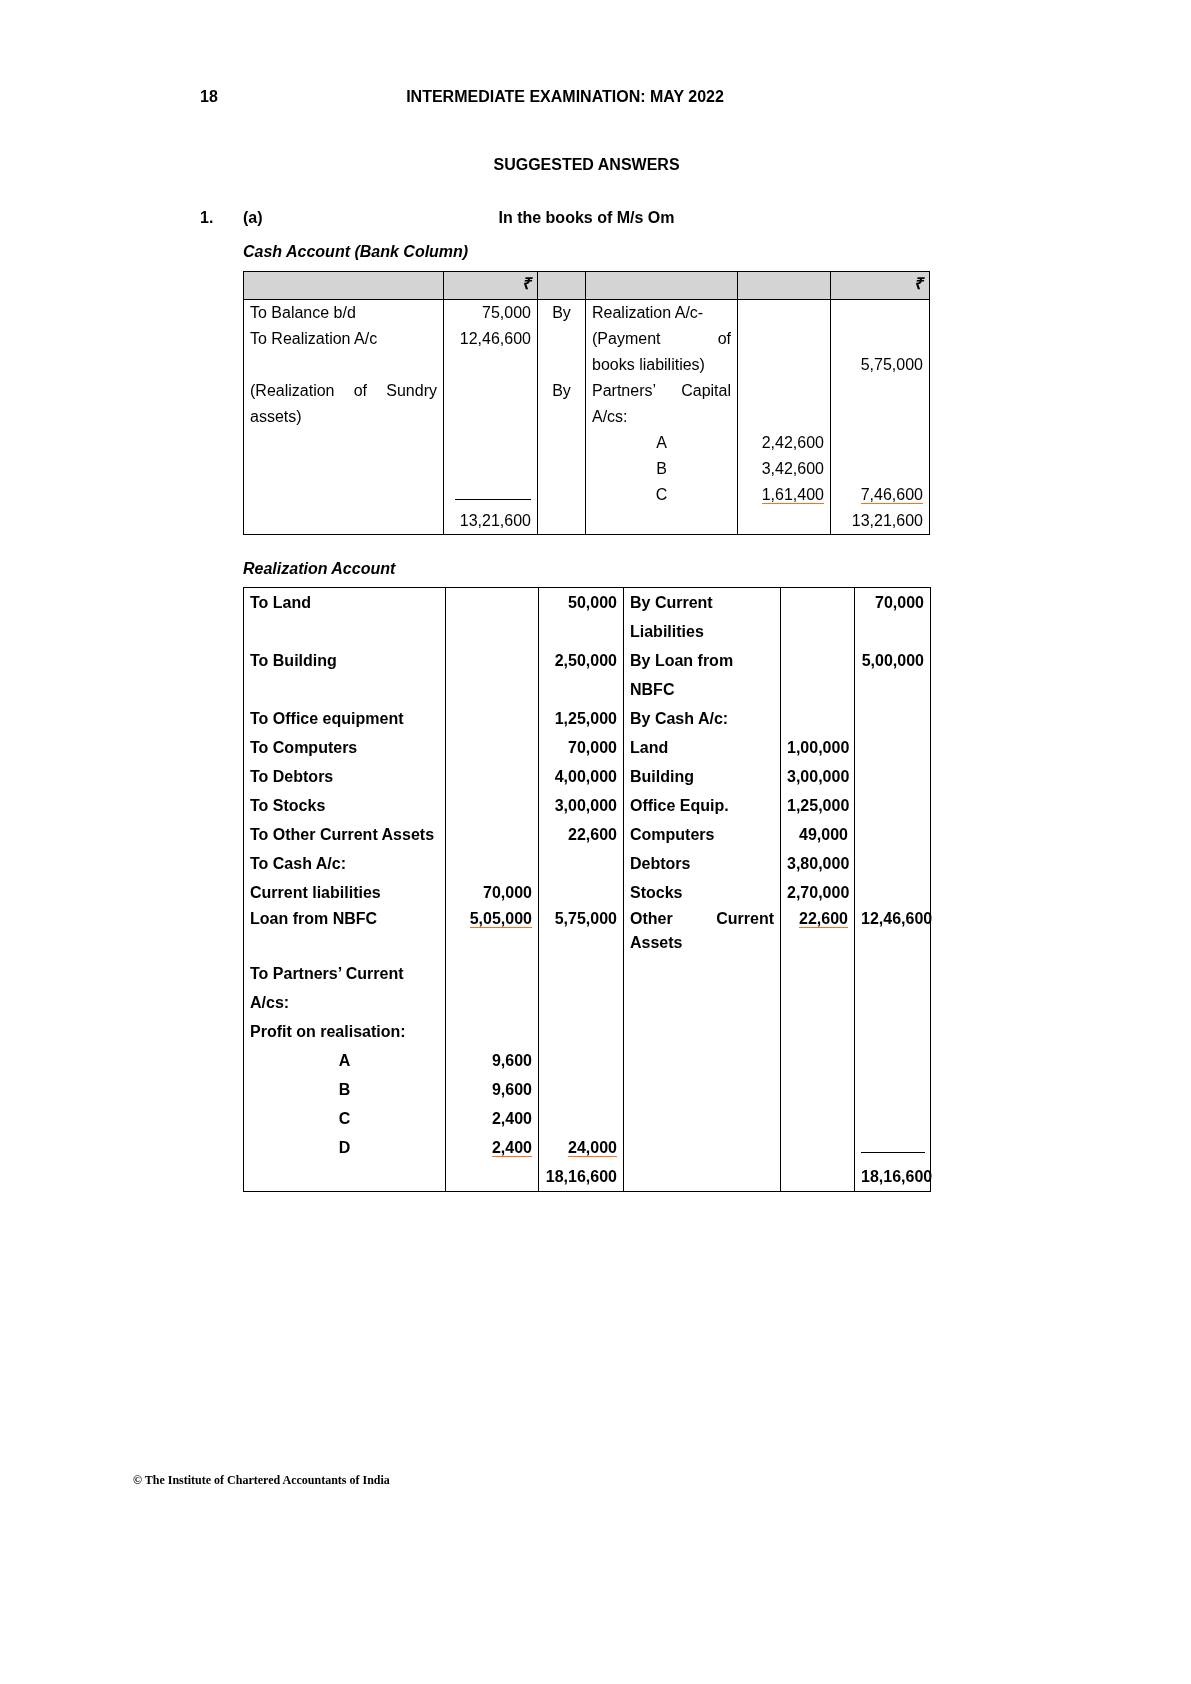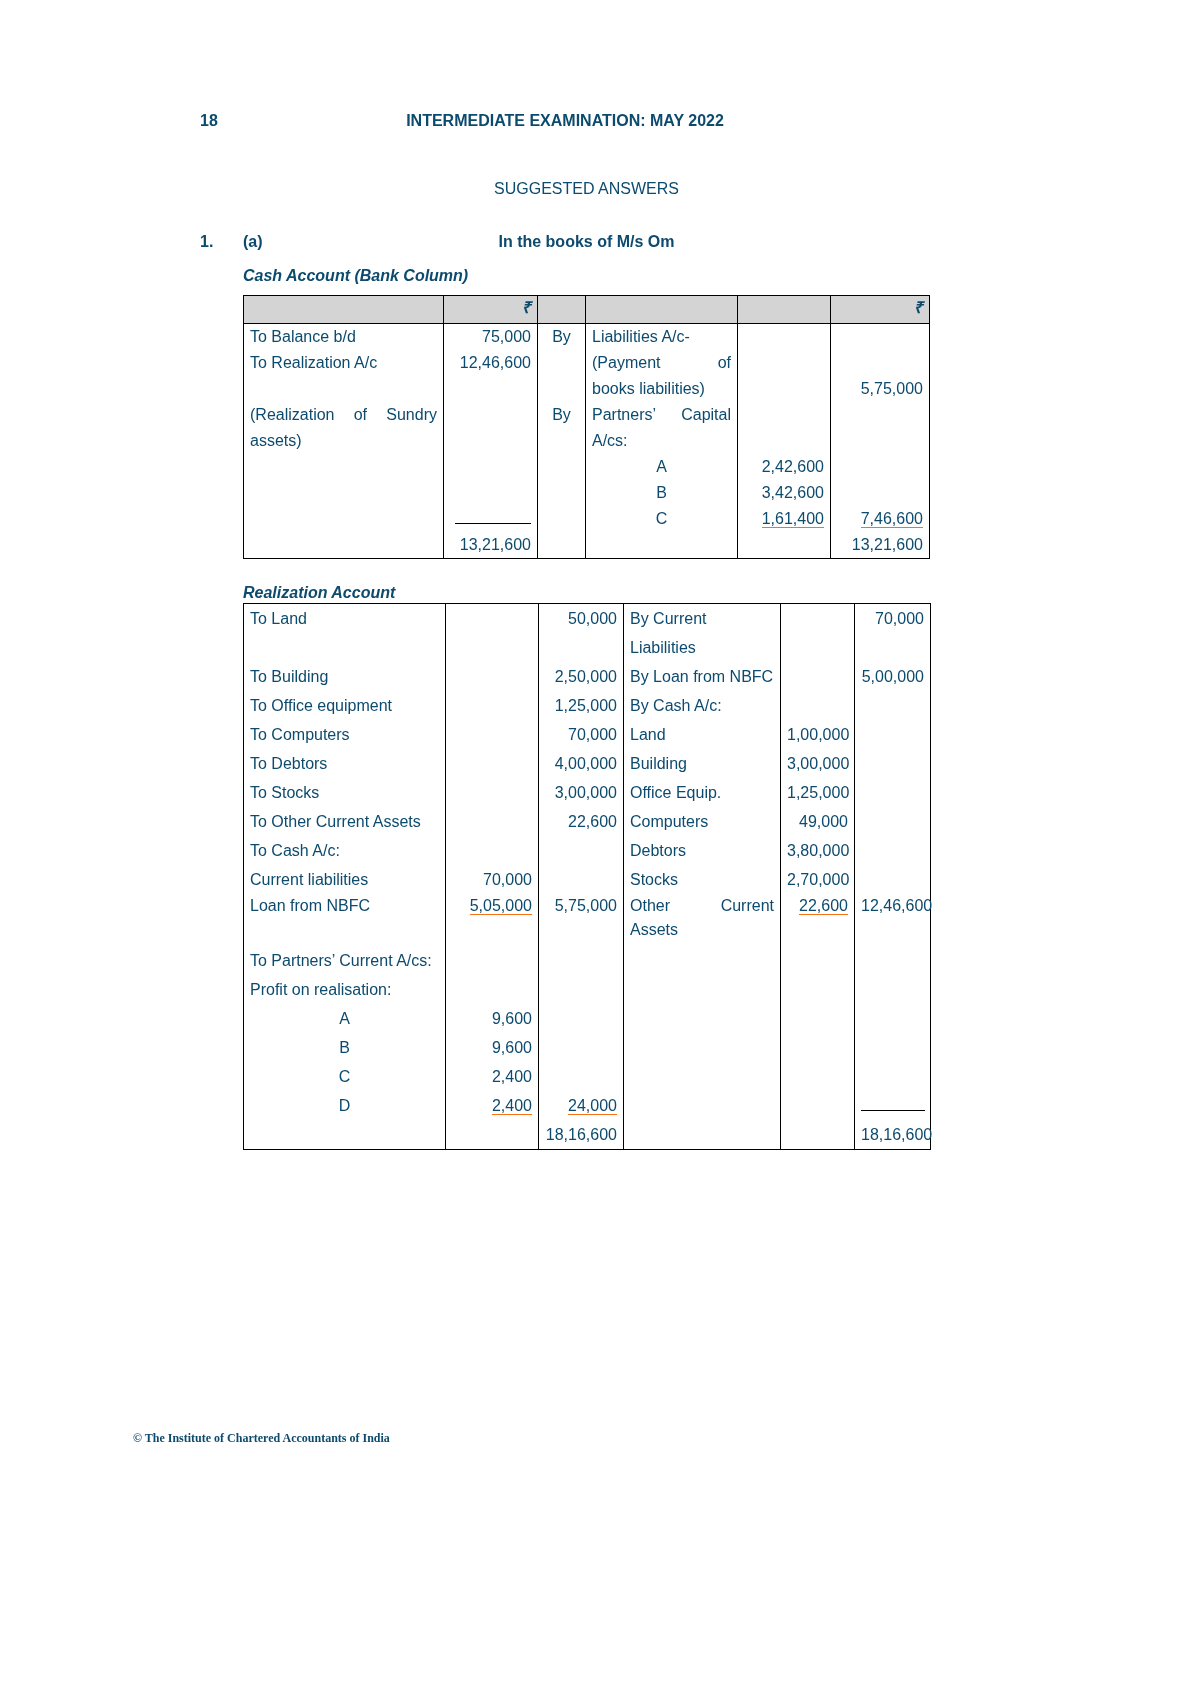--- a/index.html
+++ b/index.html
@@ -2,51 +2,51 @@
 <html><head>
 <meta charset="utf-8">
 <style>
   * { box-sizing: border-box; }
   body { margin: 0; background: #ffffff; }
   .page {
     position: relative;
     width: 1191px;
     height: 1684px;
     background: #ffffff;
-    color: #0c4a6e;
+    color: #000000;
     font-family: "Liberation Sans", sans-serif;
     font-size: 16px;
-    padding-top: 112px;
+    padding-top: 88px;
     overflow: hidden;
   }
 
   
   .head-line { position: relative; height: 22px; }
   .page-num { position: absolute; left: 200px; top: 0; font-weight: bold; }
   .exam-title { position: absolute; left: 200px; top: 0; width: 730px; text-align: center; font-weight: bold; }
 
-  .section-title { margin: 46px 0 0 243px; width: 687px; text-align: center; font-weight: normal; }
+  .section-title { margin: 46px 0 0 243px; width: 687px; text-align: center; font-weight: bold; }
 
   .q-line { position: relative; height: 22px; margin-top: 35px; }
   .q-num  { position: absolute; left: 200px; top: 0; font-weight: bold; }
   .q-part { position: absolute; left: 243px; top: 0; font-weight: bold; }
   .book-heading { position: absolute; left: 243px; top: 0; width: 687px; text-align: center; font-weight: bold; }
 
   .table-title { margin: 12px 0 0 243px; width: 687px; text-align: left; font-weight: bold; font-style: italic; }
   .table-title.second { margin-top: 25px; }
 
   table.acct {
     margin-left: 243px;
     border-collapse: collapse;
     table-layout: fixed;
     border: 1.5px solid #000;
     font-size: 16px;
   }
   table.cash { margin-top: 10px; width: 686px; }
-  table.real { margin-top: 1px;  width: 687px; }
+  table.real { margin-top: 9px;  width: 687px; font-weight: bold; }
 
   .acct td, .acct th {
     border-left: 1px solid #000;
     border-right: 1px solid #000;
     padding: 0 6px;
     vertical-align: top;
   }
   .cash tr { height: 26px; }
   .cash td { line-height: 26px; }
   .real tr { height: 29px; }
@@ -115,21 +115,21 @@
       <th class="cur">₹</th>
       <th></th>
       <th></th>
       <th></th>
       <th class="cur">₹</th>
     </tr>
     <tr>
       <td>To Balance b/d</td>
       <td class="amt">75,000</td>
       <td class="by">By</td>
-      <td>Liabilities A/c-</td>
+      <td>Realization A/c-</td>
       <td class="amt"></td>
       <td class="amt"></td>
     </tr>
     <tr>
       <td>To Realization A/c</td>
       <td class="amt">12,46,600</td>
       <td class="by"></td>
       <td class="just">(Payment of</td>
       <td class="amt"></td>
       <td class="amt"></td>

